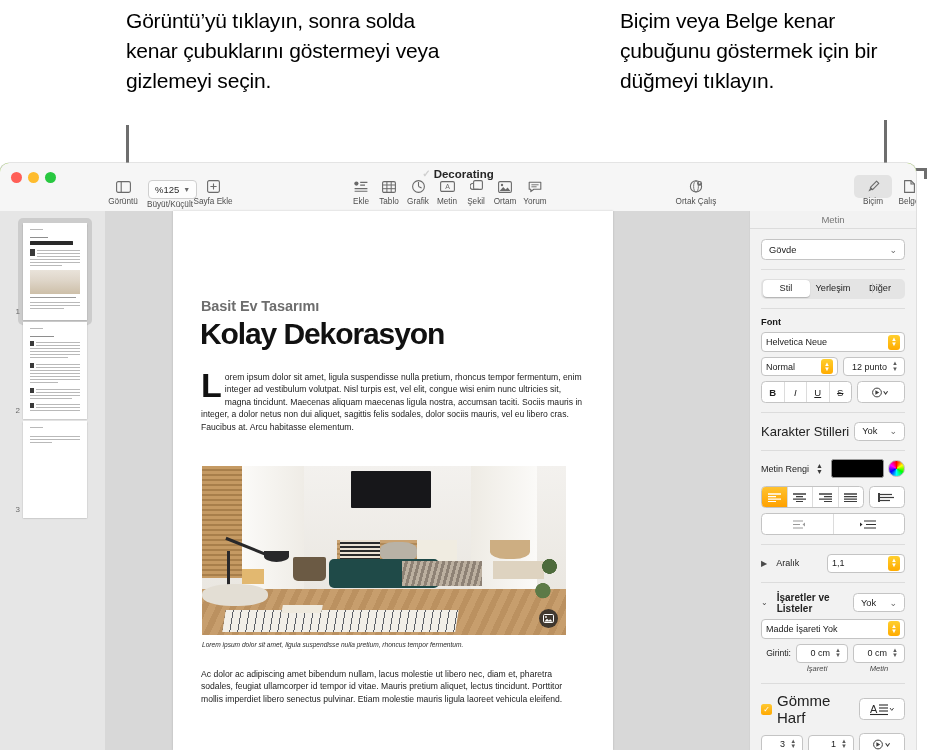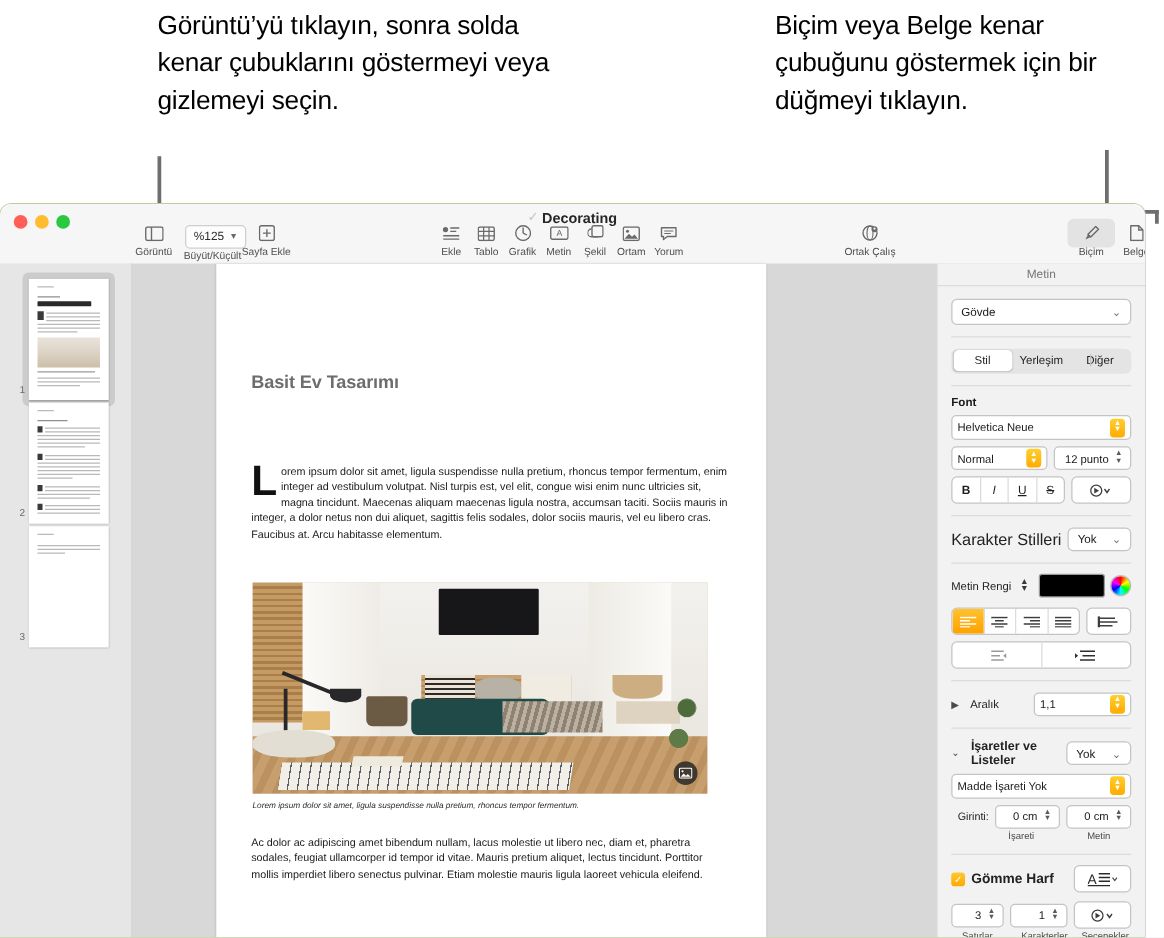--- a/index.html
+++ b/index.html
@@ -556,20 +556,21 @@
           <div class="ml" style="left:7px; top:21px; width:22px;"></div>
         </div>
         <div class="thumb-num" style="top:84px;">3</div>
       </div>
     </div>
 
     <div id="canvas">
       <div id="page">
 
         <div id="eyebrow">Basit Ev Tasarımı</div>
+        <div id="headline">Kolay Dekorasyon</div>
 
         <div id="body1">
           <span id="dropcap">L</span><span>orem ipsum dolor sit amet, ligula suspendisse nulla pretium, rhoncus tempor fermentum, enim integer ad vestibulum volutpat. Nisl turpis est, vel elit, congue wisi enim nunc ultricies sit, magna tincidunt. Maecenas aliquam maecenas ligula nostra, accumsan taciti. Sociis mauris in integer, a dolor netus non dui aliquet, sagittis felis sodales, dolor sociis mauris, vel eu libero cras. Faucibus at. Arcu habitasse elementum.</span>
         </div>
 
         <div id="photo">
           <div class="wall"></div>
           <div class="curtain-l"></div>
           <div class="curtain-r"></div>
           <div class="screen"></div>
@@ -802,31 +803,31 @@
               </span>
           </div>
           <div class="stepfield" style="width:52px; justify-content:flex-end;">
             <span>0 cm</span>
             <span class="stepper-grey" style="margin-left:3px;">
                 <span>▲</span>
                 <span>▼</span>
               </span>
           </div>
         </div>
-        <div class="row" style="margin-bottom:10px;">
+        <div class="row" style="margin-bottom:10px;font-style:italic;">
           <div style="flex:1;"></div>
           <div class="tiny-lbl" style="width:52px;">İşareti</div>
           <div class="tiny-lbl" style="width:52px; margin-left:5px;">Metin</div>
         </div>
 
         <div class="hr"></div>
 
         <div class="row" style="margin-bottom:7px;">
           <span class="chk">✓</span>
-          <span style="font-size:11px;font-weight:bold;">Gömme Harf</span>
+          <span style="font-size:15px;">Gömme Harf</span>
           <div class="ibtn" style="margin-left:auto; width:44px;">
             <svg width="24" height="13" viewBox="0 0 24 13">
               <text x="0" y="10" font-size="11" fill="#2a2a2a" font-family="Liberation Sans, sans-serif">A</text>
               <line x1="9" y1="2" x2="18" y2="2" stroke="#2a2a2a" stroke-width="1.1"></line>
               <line x1="9" y1="5" x2="18" y2="5" stroke="#2a2a2a" stroke-width="1.1"></line>
               <line x1="9" y1="8" x2="18" y2="8" stroke="#2a2a2a" stroke-width="1.1"></line>
               <line x1="0" y1="11.5" x2="18" y2="11.5" stroke="#2a2a2a" stroke-width="1.1"></line>
               <path d="M20 5 L21.8 7.4 L23.6 5" fill="none" stroke="#4a4a4a" stroke-width="1"></path>
             </svg>
           </div>

